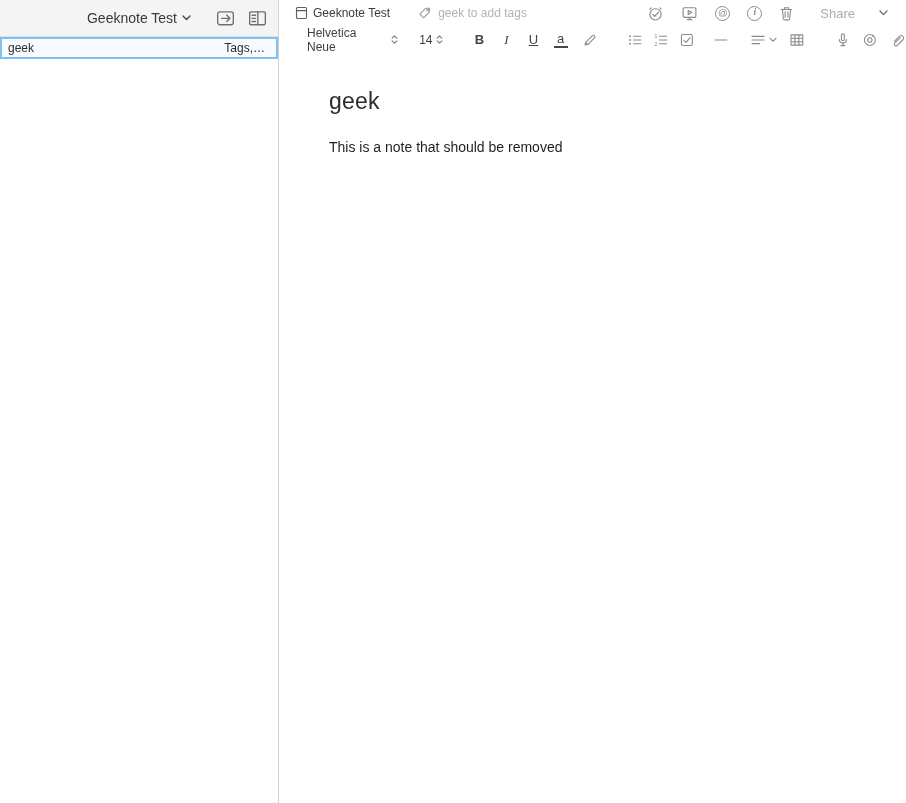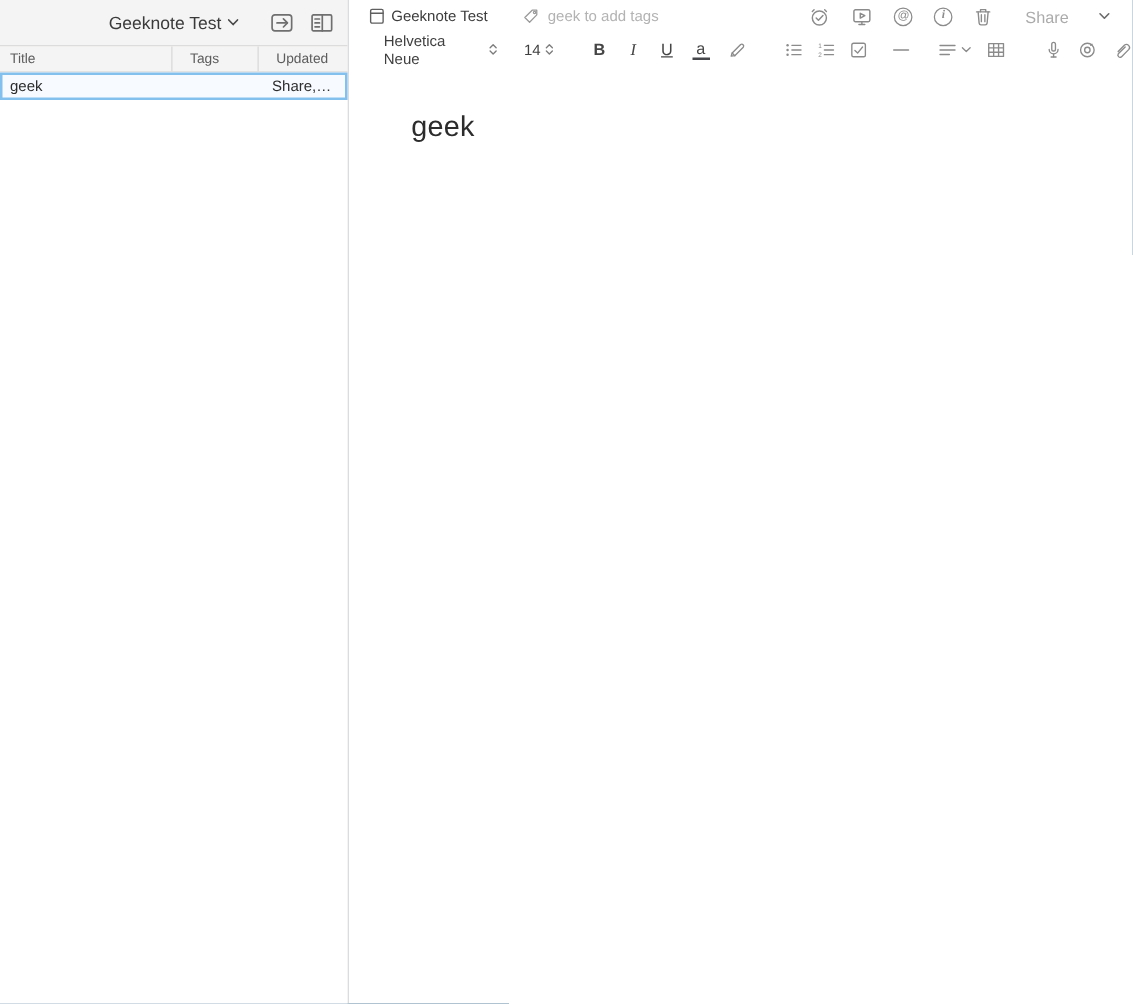--- a/index.html
+++ b/index.html
@@ -84,30 +84,25 @@
               <rect x="1.5" y="2" width="14" height="11.5" rx="1"></rect>
               <line x1="8.8" y1="2" x2="8.8" y2="13.5"></line>
               <line x1="3.6" y1="5" x2="6.8" y2="5"></line>
               <line x1="3.6" y1="7.8" x2="6.8" y2="7.8"></line>
               <line x1="3.6" y1="10.6" x2="6.8" y2="10.6"></line>
             </svg>
         </button>
       </div>
     </div>
 
-    <div class="list-header">
-      <div class="col col-title">Title</div>
-      <div class="col col-tags">Tags</div>
-      <div class="col col-updated">Updated</div>
-    </div>
 
     <div class="note-row selected">
       <div class="cell-title">geek</div>
       <div class="cell-tags"></div>
-      <div class="cell-updated">Share,…</div>
+      <div class="cell-updated">Tags,…</div>
     </div>
 
     <div class="sidebar-rest"></div>
   </aside>
 
   <main class="editor">
 
     <div class="topbar">
       <div class="nb-ref">
         <svg width="13" height="14" viewBox="0 0 13 14" fill="none" stroke="#5f5f5f" stroke-width="1.1" stroke-linecap="round" stroke-linejoin="round">
@@ -261,16 +256,17 @@
       </button>
       <button class="fmt-btn ml12">
         <svg width="16" height="16" viewBox="0 0 16 16" fill="none" stroke="#8b8b8b" stroke-width="1.1" stroke-linecap="round" stroke-linejoin="round">
             <path d="M4.6,9.2 L9.8,4 a2.5,2.5 0 0 1 3.5,3.5 L7.2,13.6 a1.8,1.8 0 0 1 -2.5,-2.5 L10.3,5.5"></path>
           </svg>
       </button>
     </div>
 
     <div class="note-area">
       <div class="note-title">geek</div>
+      <div class="note-text">This is a note that should be removed</div>
     </div>
 
   </main>
 </div>
 
 </body></html>

